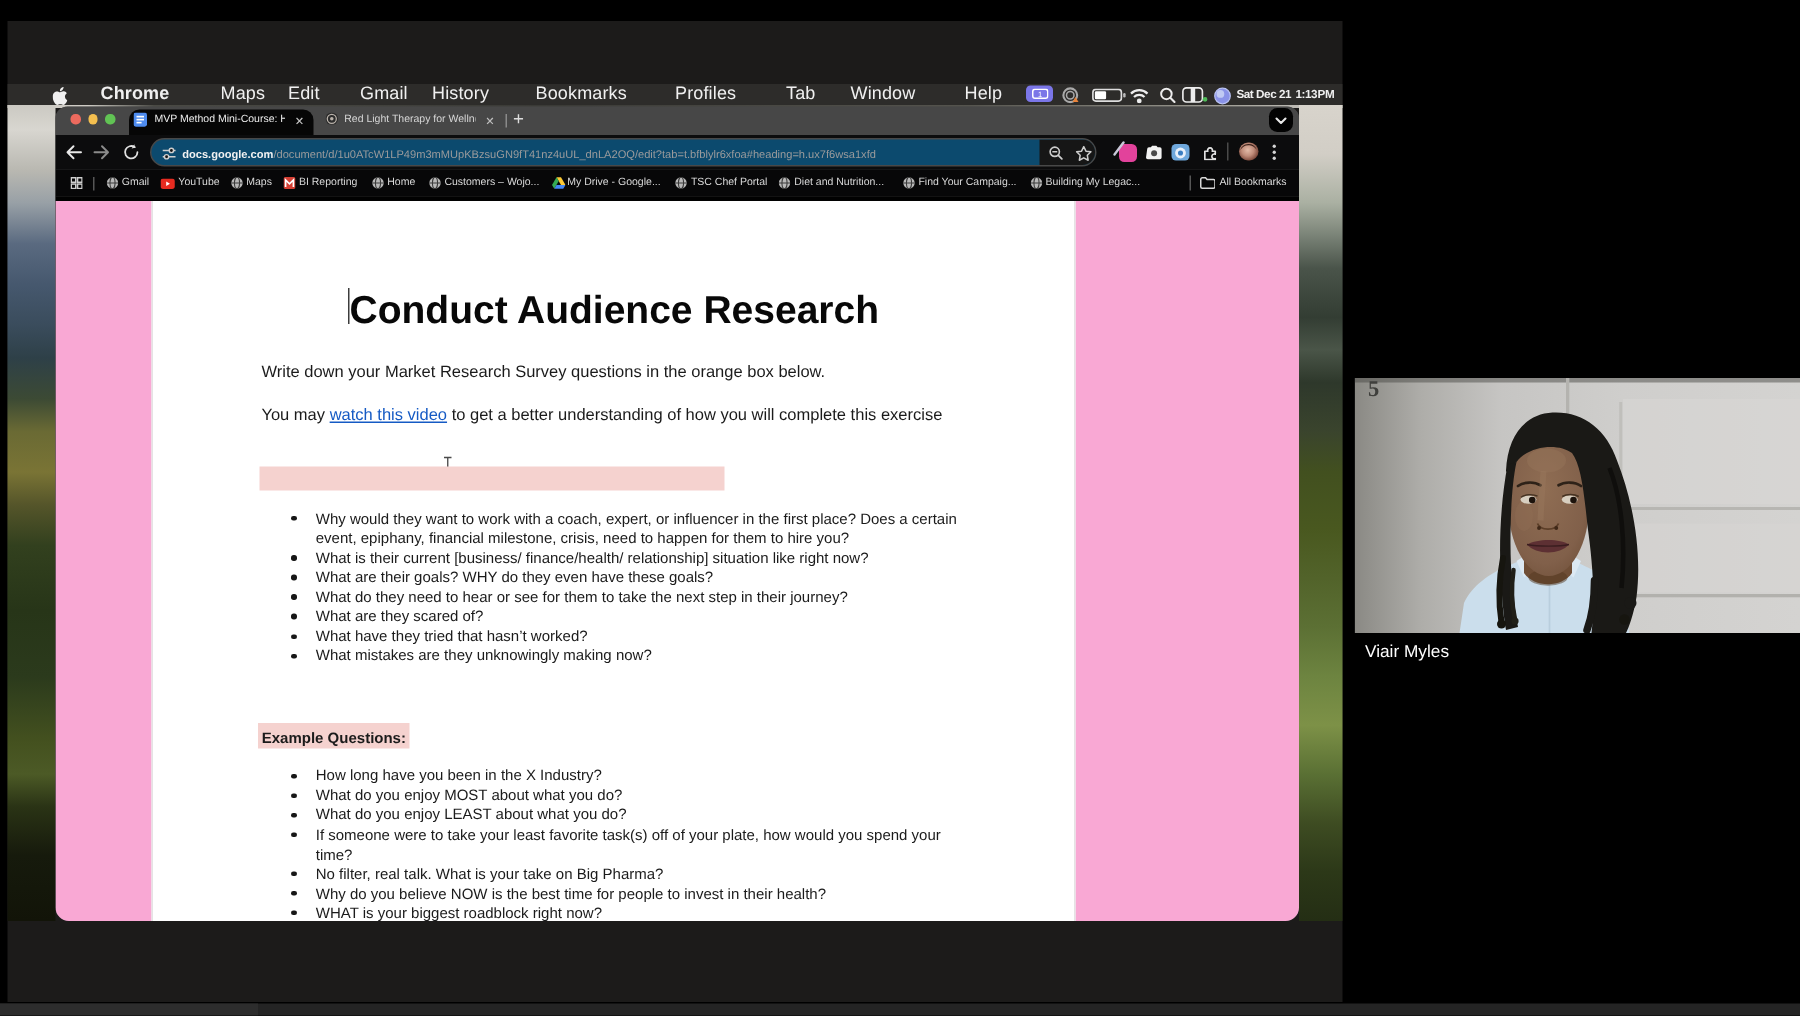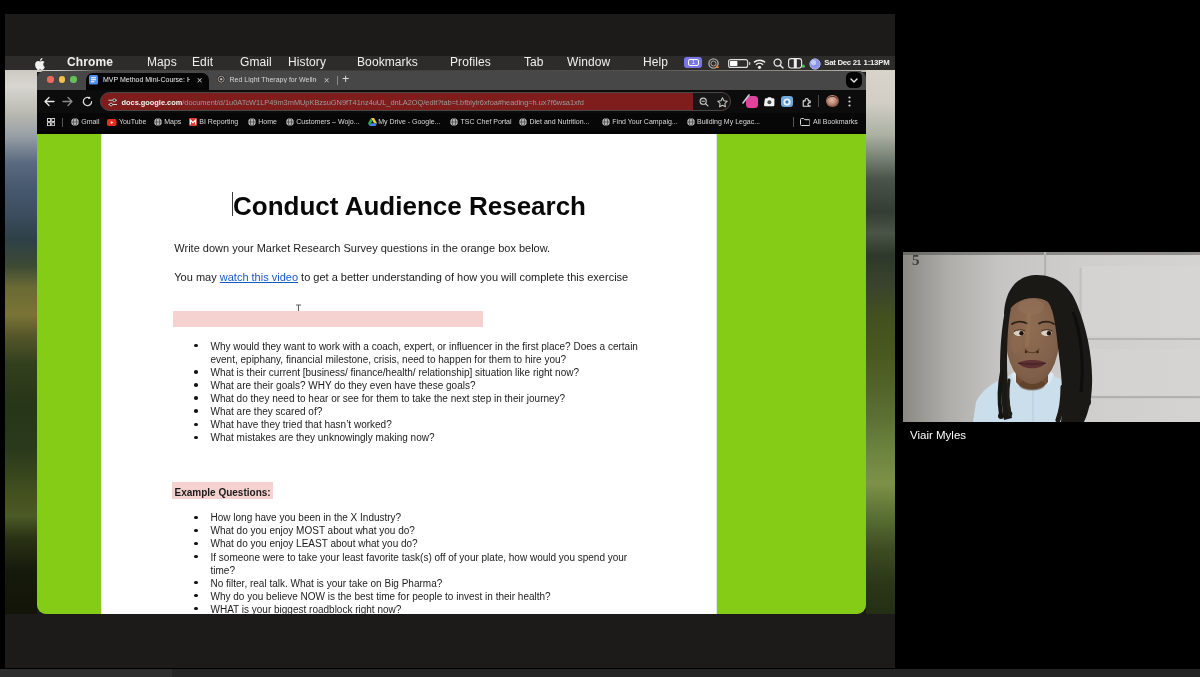--- a/index.html
+++ b/index.html
@@ -27,28 +27,28 @@
       #3e4c22 88%,#2c3818 94%,#242e14 100%); }
 
   #win { left:37px; top:71px; width:829px; height:543px; background:#474747;
     border-radius:8px 8px 9px 9px; overflow:hidden; }
   #tabstrip { left:0; top:0; width:829px; height:19px; background:#474747; }
   .tl { position:absolute; top:5.3px; width:6.4px; height:6.4px; border-radius:50%; }
   #atab { position:absolute; left:49px; top:2px; width:123px; height:17px;
     background:#060606; border-radius:7px 7px 0 0; }
   #toolbar { left:0; top:19px; width:829px; height:22.5px; background:#0c0c0d; }
   #pill { position:absolute; left:63px; top:1.5px; width:631px; height:19px;
-    border:1px solid #484848; border-radius:10px; background:#7f1d1d;
+    border:1px solid #484848; border-radius:10px; background:#0c4a6e;
     color:#eceff1; font-size:7.4px; overflow:hidden; }
   #bookbar { left:0; top:41.5px; width:829px; height:18.5px; background:#070708;
     color:#dadada; font-size:7px; }
   .bk { position:absolute; top:5px; white-space:nowrap; }
   .gl { width:8px; height:8px; top:5.5px; }
   #docline { left:0; top:60px; width:829px; height:2.5px; background:#010101; }
-  #docarea { left:0; top:62.5px; width:829px; height:480.5px; background:#84cc16; }
+  #docarea { left:0; top:62.5px; width:829px; height:480.5px; background:#f9a8d4; }
   #page { position:absolute; left:63.5px; top:0; width:616px; height:480.5px;
     background:#ffffff; border-left:1px solid #e4e4e4; border-right:1px solid #e4e4e4; }
 
   .dtxt { position:absolute; white-space:nowrap; color:#1b1b1b; font-size:11px; }
   .blt { position:absolute; width:3.6px; height:3.6px; border-radius:50%; background:#161616; }
   a.lnk { color:#155ac4; text-decoration:underline; }
 
   #cam { left:903px; top:252px; width:297px; height:170px; overflow:hidden; }
   #camnum { left:912px; top:252px; color:#3f3f3c; font-family:"Liberation Serif",serif;
     font-weight:bold; font-size:15px; }

